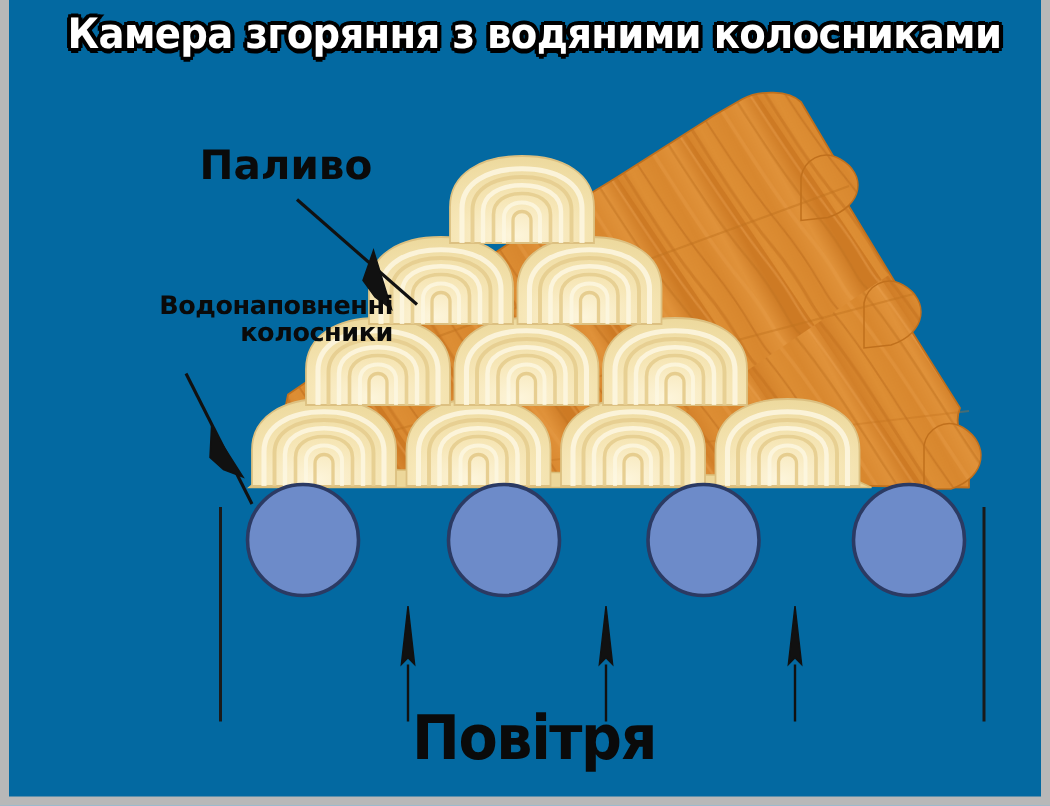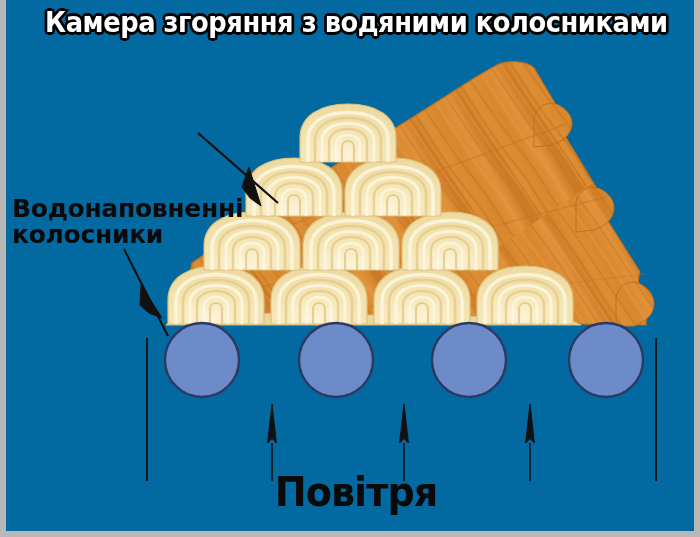--- a/index.html
+++ b/index.html
@@ -69,22 +69,22 @@
   }
   #label-fuel {
     left: 127px;
     top: 97px;
     font-size: 27px;
     letter-spacing: 0px;
   }
   #label-grates {
     left: 6px;
     top: 196px;
-    font-size: 25px;
-    text-align: left;
+    font-size: 17px;
+    text-align: right;
     width: 250px;
     letter-spacing: -0.3px;
   }
   #label-air {
     left: 0px;
     top: 471px;
     width: 700px;
     text-align: center;
     font-size: 41px;
     letter-spacing: -1px;
@@ -240,18 +240,19 @@
           <line x1="118" y1="249" x2="162" y2="336" stroke-width="2.1"></line>
           <path d="M135 285 L156 318 L143 313 L134 305 Z"></path>
         </g>
       </g>
     </svg>
 
     <div id="title-bar">
       <span id="title-text">Камера згоряння з водяними колосниками</span>
     </div>
 
+    <div class="diagram-label" id="label-fuel">Паливо</div>
     <div class="diagram-label" id="label-grates">Водонаповненні
 колосники</div>
     <div class="diagram-label" id="label-air">Повітря</div>
 
   </div>
 </div>
 
 </body></html>

